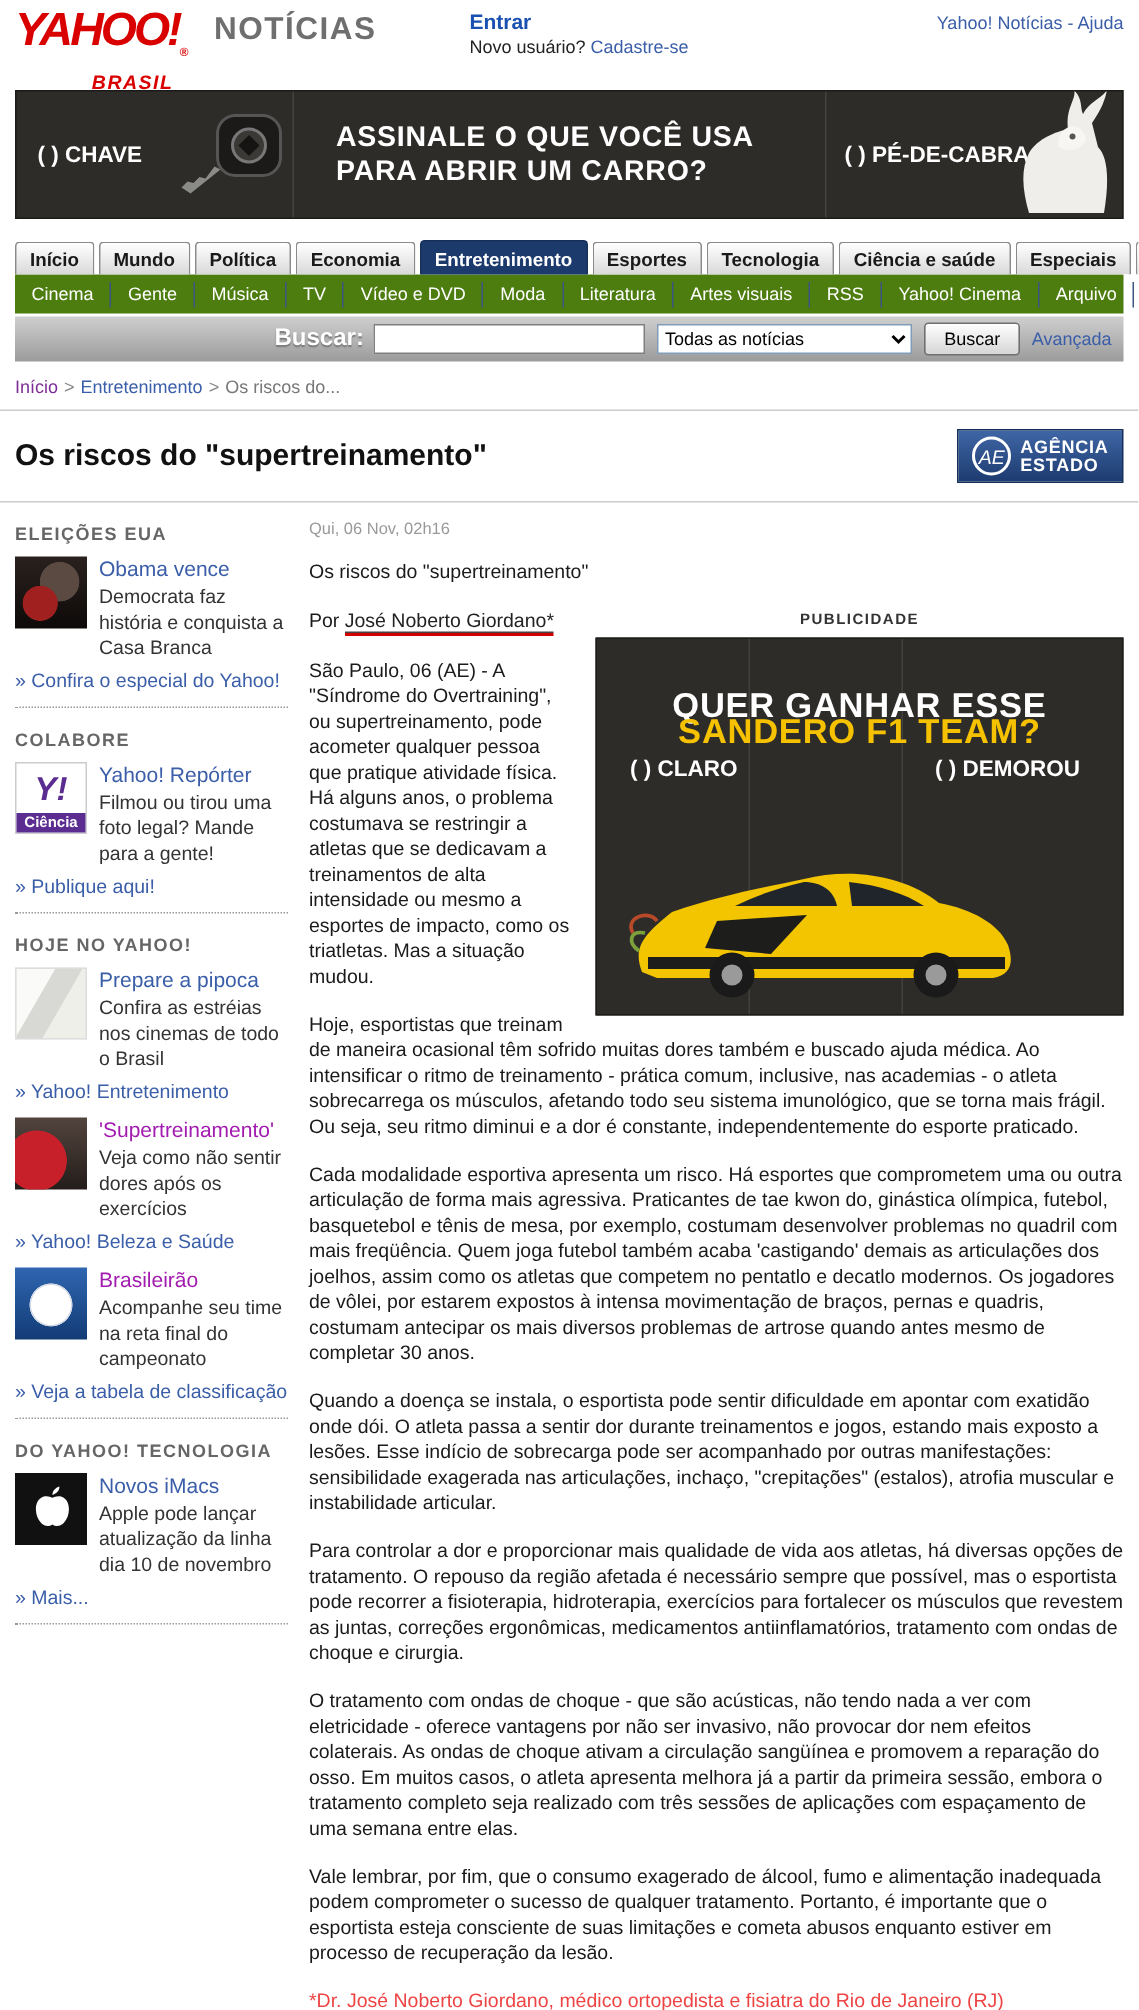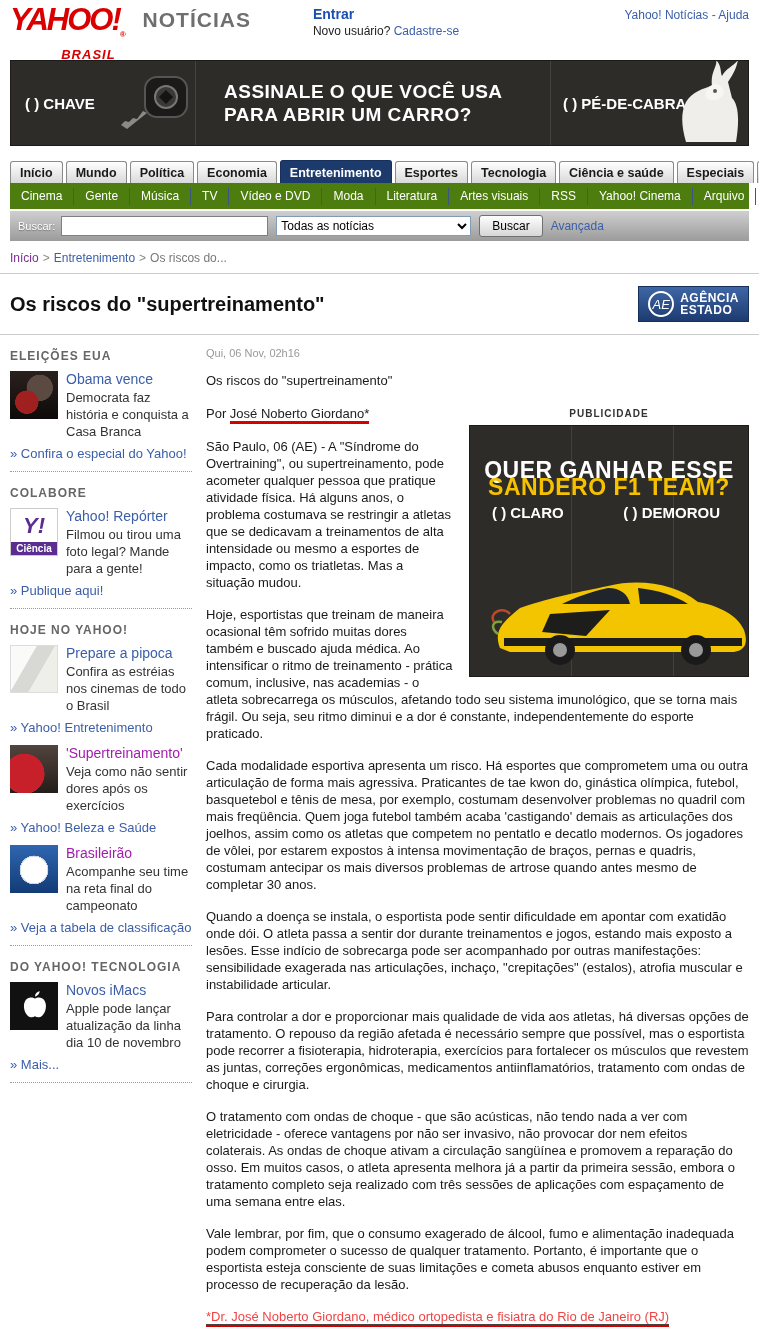--- a/index.html
+++ b/index.html
@@ -41,21 +41,21 @@
   .tab { border:1px solid #8a8a8a; border-bottom:none; background:linear-gradient(#ffffff,#d9d9d9);
          padding:4px 9px 3px; font-weight:bold; font-size:12.5px; margin-right:3px;
          border-radius:3px 3px 0 0; color:#1a1a1a; white-space:nowrap; cursor:pointer; }
   .tab.active { background:#1d3a6d; color:#fff; border-color:#16305c; padding-top:5px; }
   .subnav { background:#4d7c0f; margin:0 10px; display:flex; align-items:center; height:26px; }
   .subnav-item { color:#fff; font-size:12px; padding:0 11px; height:17px; line-height:17px;
                  border-right:1px solid #3c5684; cursor:pointer; white-space:nowrap; }
 
   
   .searchbar { margin:2px 10px 0; background:linear-gradient(#cfcfcf,#9b9b9b); padding:4px 8px; display:flex; align-items:center; }
-  .search-label { color:#fff; font-weight:normal; font-size:11px; margin-right:6px; text-shadow:0 1px 1px #777; }
+  .search-label { color:#fff; font-weight:bold; font-size:16px; margin-left:165px; margin-right:6px; text-shadow:0 1px 1px #777; }
   .search-input { width:207px; height:20px; border:1px solid #7f7f7f; padding:2px 4px; font-size:12px; }
   .search-select { width:195px; height:20px; margin-left:8px; border:1px solid #7f9db9; font-size:12px; background:#fff; }
   .search-btn { margin-left:8px; height:22px; padding:0 12px; font-size:12px; background:linear-gradient(#fefefe,#d6d6d6);
                 border:1px solid #707070; border-radius:3px; cursor:pointer; }
   .search-adv { margin-left:8px; font-size:12px; }
 
   
   .breadcrumb { padding:10px 10px 8px; font-size:12px; color:#888; border-bottom:1px solid #ccc; margin:0 0 0 0; }
   .crumb-sep { color:#888; margin:0 4px; }
   .crumb-current { color:#777; }
@@ -93,21 +93,21 @@
   .t-apple { background:#111; display:flex; align-items:center; justify-content:center; }
 
   
   .main { flex:1; font-size:13px; line-height:17px; color:#1a1a1a; min-width:0; }
   .art-date { color:#999; font-size:11px; margin-bottom:10px; }
   .art-title2 { margin:0 0 16px; }
   .byline { margin:0 0 16px; }
   .byline-link { color:#222; border-bottom:1px solid #444; box-shadow:0 2px 0 0 #d40000; padding-bottom:0; }
   .main p { margin:0 0 15px; }
 
-  .ad-float { float:right; width:280px; margin:0 0 10px 16px; }
+  .ad-float { float:right; width:352px; margin:0 0 10px 16px; }
   .pub-label { font-size:10px; color:#333; letter-spacing:1px; text-align:center; margin-bottom:3px; font-weight:bold; }
   .ad-box { background:#2e2c29; height:252px; position:relative; overflow:hidden; text-align:center; border:1px solid #1c1b19; cursor:pointer; }
   .ad-vline { position:absolute; top:0; bottom:0; width:1px; background:#43413e; }
   .ad-line1 { color:#fff; font-weight:bold; font-size:23px; letter-spacing:.5px; margin-top:36px; position:relative; }
   .ad-line2 { color:#f6c200; font-weight:bold; font-size:23px; letter-spacing:.5px; position:relative; }
   .ad-opts { display:flex; justify-content:space-between; padding:8px 28px 0 22px; color:#fff; font-weight:bold; font-size:15px; position:relative; }
   .ad-car { position:absolute; bottom:6px; left:20px; }
 
   .footnote-wrap { margin:4px 0 20px; }
   .footnote { color:#ef4444; border-bottom:1px solid #444; box-shadow:0 2px 0 0 #d40000; }

